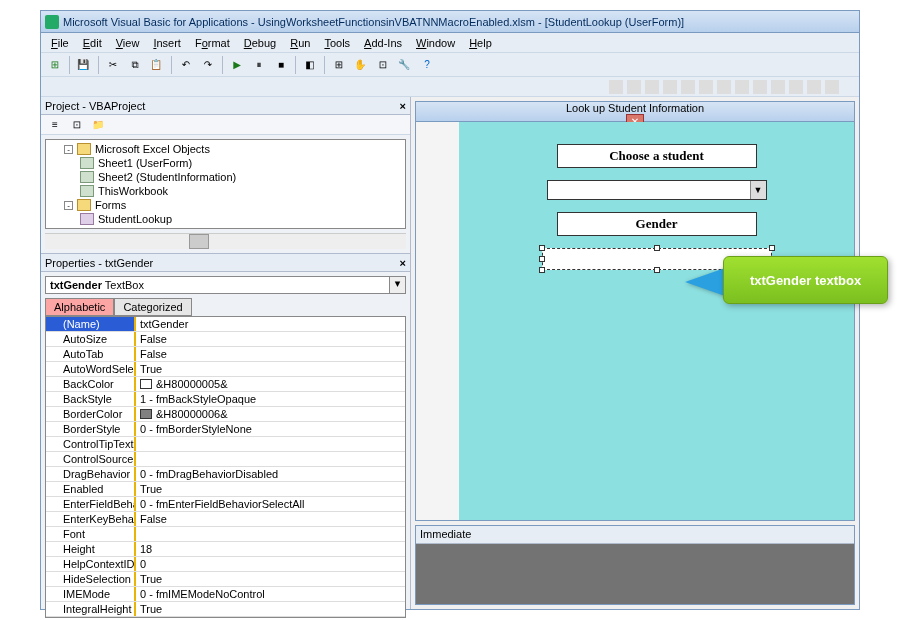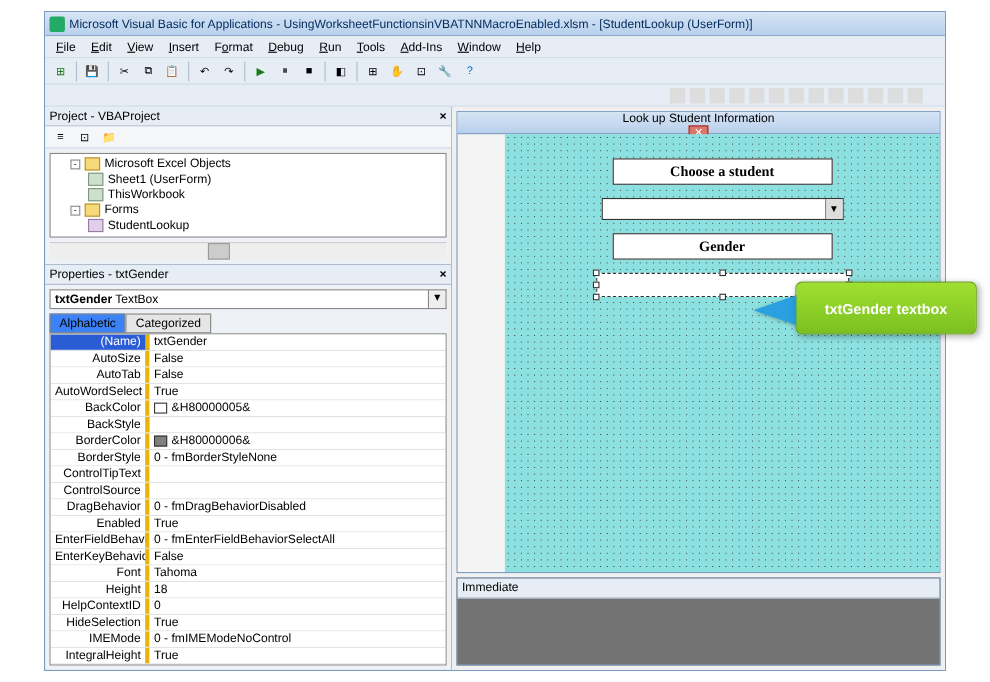--- a/index.html
+++ b/index.html
@@ -33,25 +33,25 @@
 .tree-node .xicon { width:14px; height:12px; background:#cfe0cf; border:1px solid #7a9a7a;}
 .ind1 { padding-left: 16px; } .ind2 { padding-left: 32px; }
 .hscroll { height:16px; background:#eee; border-top:1px solid #ccc; margin:0 4px 4px; position:relative;}
 .hscroll .thumb { position:absolute; left:40%; width:20px; height:100%; background:#ccc; border:1px solid #999;}
 
 .props { flex:1; display:flex; flex-direction:column; }
 .props-combo { margin:4px; display:flex; }
 .props-combo .sel { flex:1; border:1px solid #888; background:#fff; padding:2px 4px; }
 .props-combo .dd { width:16px; border:1px solid #888; border-left:none; background:#eee; text-align:center;}
 .props-tabs { display:flex; margin:0 4px; }
-.props-tabs .tab { padding:2px 8px; border:1px solid #888; background:#3b82f6; font-size:11px; cursor:pointer; }
+.props-tabs .tab { padding:2px 8px; border:1px solid #888; background:#fca5a5; font-size:11px; cursor:pointer; }
 .props-tabs .tab.inactive { background:#e6e6e6; }
 .props-grid { flex:1; margin:0 4px 4px; border:1px solid #888; background:#fff; overflow-y:auto; }
 .prow { display:flex; border-bottom:1px solid #ddd; height:15px; }
-.prow .pn { width: 90px; padding:1px 4px; border-right:4px solid #eab308; background:#fff; overflow:hidden; white-space:nowrap;text-align:right; }
+.prow .pn { width: 90px; padding:1px 17px; border-right:2px solid #eab308; background:#fff; overflow:hidden; white-space:nowrap; }
 .prow .pv { flex:1; padding:1px 4px; background:#fff; display:flex; align-items:center; gap:4px; overflow:hidden; white-space:nowrap;}
 .prow.sel .pn { background:#2a5cd6; color:#fff; }
 .swatch { width:12px; height:10px; border:1px solid #333;}
 
 .userform { background:#f4f4f4; border:1px solid #7a9ac0; flex:1; display:flex; flex-direction:column;}
 .uf-title { height:20px; background:linear-gradient(#d6e4f5,#b8d0ec); display:flex; align-items:center; justify-content:space-between; padding:0 4px; border-bottom:1px solid #7a9ac0;flex-direction:column;}
 .uf-title .clx { width:18px; height:14px; background:#d9776b; color:#fff; font-size:10px; text-align:center; line-height:14px; border:1px solid #933;}
 .uf-canvas { flex:1; background:#8de0e0; background-image: radial-gradient(#333 0.5px, transparent 0.5px); background-size:6px 6px; padding:16px;margin-left:43px; }
 .uf-label { background:#fff; border:1px solid #333; text-align:center; font-weight:bold; padding:3px 0; margin:6px auto; width:200px; font-family:serif; font-size:13px;}
 .uf-combo { background:#fff; border:1px solid #333; height:20px; margin:12px auto; width:220px; display:flex;}
@@ -148,20 +148,24 @@
               <span class="tog">-</span>
               <span class="ficon"></span>
               <span>Microsoft Excel Objects</span>
             </div>
           <div class="tree-node ind2">
               <span class="xicon"></span>
               <span>Sheet1 (UserForm)</span>
             </div>
           <div class="tree-node ind2">
               <span class="xicon"></span>
+              <span>Sheet2 (StudentInformation)</span>
+            </div>
+          <div class="tree-node ind2">
+              <span class="xicon"></span>
               <span>ThisWorkbook</span>
             </div>
           <div class="tree-node ind1">
               <span class="tog">-</span>
               <span class="ficon"></span>
               <span>Forms</span>
             </div>
           <div class="tree-node ind2">
               <span class="xicon" style="background:#e0cfe8;border-color:#9a7aa0"></span>
               <span>StudentLookup</span>
@@ -212,20 +216,23 @@
             </div>
             <div class="prow">
               <div class="pn">BackColor</div>
               <div class="pv">
                 <span class="swatch" style="background: rgb(255, 255, 255);"></span>
                 <span>&amp;H80000005&amp;</span>
               </div>
             </div>
             <div class="prow">
               <div class="pn">BackStyle</div>
+              <div class="pv">
+                <span>1 - fmBackStyleOpaque</span>
+              </div>
             </div>
             <div class="prow">
               <div class="pn">BorderColor</div>
               <div class="pv">
                 <span class="swatch" style="background: rgb(128, 128, 128);"></span>
                 <span>&amp;H80000006&amp;</span>
               </div>
             </div>
             <div class="prow">
               <div class="pn">BorderStyle</div>
@@ -264,23 +271,20 @@
               </div>
             </div>
             <div class="prow">
               <div class="pn">EnterKeyBehavior</div>
               <div class="pv">
                 <span>False</span>
               </div>
             </div>
             <div class="prow">
               <div class="pn">Font</div>
-              <div class="pv">
-                <span>Tahoma</span>
-              </div>
             </div>
             <div class="prow">
               <div class="pn">Height</div>
               <div class="pv">
                 <span>18</span>
               </div>
             </div>
             <div class="prow">
               <div class="pn">HelpContextID</div>
               <div class="pv">

